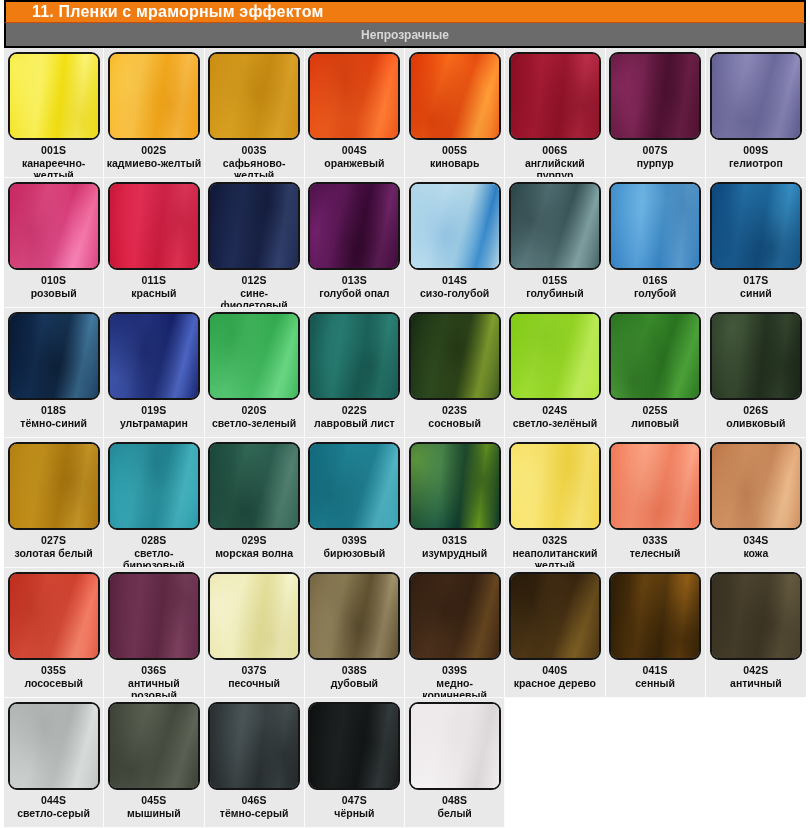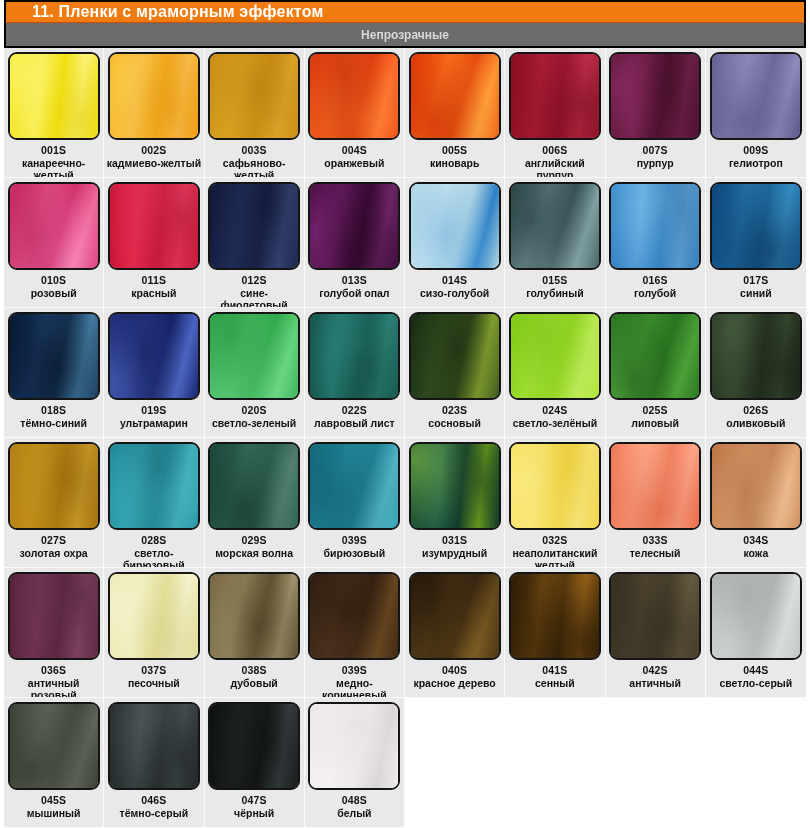--- a/index.html
+++ b/index.html
@@ -353,21 +353,21 @@
         <div class="nm">оливковый</div>
       </div>
       <div class="cell">
         <div class="swatch">
           <div class="base" style="background: rgb(165, 108, 7);"></div>
           <div class="veinA" style="background: linear-gradient(99deg, rgb(133, 84, 4) 0%, rgb(165, 108, 7) 22%, rgb(192, 132, 18) 40%, rgb(165, 108, 7) 55%, rgb(219, 168, 46) 68%, rgb(165, 108, 7) 82%, rgb(133, 84, 4) 100%);"></div>
           <div class="veinB" style="background: radial-gradient(96% 160% at 44% 42%, rgb(219, 168, 46) 0%, transparent 58%); opacity: 0.55; mix-blend-mode: screen;"></div>
           <div class="veinC" style="background: radial-gradient(90% 130% at 61% 46%, rgb(133, 84, 4) 0%, transparent 60%); opacity: 0.6;"></div>
         </div>
         <div class="code">027S</div>
-        <div class="nm">золотая охра</div>
+        <div class="nm">золотая белый</div>
       </div>
       <div class="cell">
         <div class="swatch">
           <div class="base" style="background: rgb(27, 126, 142);"></div>
           <div class="veinA" style="background: linear-gradient(102deg, rgb(20, 99, 111) 0%, rgb(27, 126, 142) 22%, rgb(42, 150, 166) 40%, rgb(27, 126, 142) 55%, rgb(60, 170, 184) 68%, rgb(27, 126, 142) 82%, rgb(20, 99, 111) 100%);"></div>
           <div class="veinB" style="background: radial-gradient(114% 110% at 55% 54%, rgb(60, 170, 184) 0%, transparent 58%); opacity: 0.55; mix-blend-mode: screen;"></div>
           <div class="veinC" style="background: radial-gradient(50% 150% at 52% 35%, rgb(20, 99, 111) 0%, transparent 60%); opacity: 0.6;"></div>
         </div>
         <div class="code">028S</div>
         <div class="nm">светло-бирюзовый</div>
@@ -427,20 +427,30 @@
           <div class="base" style="background: rgb(192, 122, 76);"></div>
           <div class="veinA" style="background: linear-gradient(105deg, rgb(167, 98, 56) 0%, rgb(192, 122, 76) 22%, rgb(212, 146, 95) 40%, rgb(192, 122, 76) 55%, rgb(227, 168, 120) 68%, rgb(192, 122, 76) 82%, rgb(167, 98, 56) 100%);"></div>
           <div class="veinB" style="background: radial-gradient(78% 110% at 55% 66%, rgb(227, 168, 120) 0%, transparent 58%); opacity: 0.55; mix-blend-mode: screen;"></div>
           <div class="veinC" style="background: radial-gradient(50% 110% at 43% 57%, rgb(167, 98, 56) 0%, transparent 60%); opacity: 0.6;"></div>
         </div>
         <div class="code">034S</div>
         <div class="nm">кожа</div>
       </div>
       <div class="cell">
         <div class="swatch">
+          <div class="base" style="background: rgb(204, 54, 38);"></div>
+          <div class="veinA" style="background: linear-gradient(108deg, rgb(171, 38, 24) 0%, rgb(204, 54, 38) 22%, rgb(224, 76, 56) 40%, rgb(204, 54, 38) 55%, rgb(240, 106, 84) 68%, rgb(204, 54, 38) 82%, rgb(171, 38, 24) 100%);"></div>
+          <div class="veinB" style="background: radial-gradient(96% 135% at 66% 78%, rgb(240, 106, 84) 0%, transparent 58%); opacity: 0.55; mix-blend-mode: screen;"></div>
+          <div class="veinC" style="background: radial-gradient(70% 130% at 34% 46%, rgb(171, 38, 24) 0%, transparent 60%); opacity: 0.6;"></div>
+        </div>
+        <div class="code">035S</div>
+        <div class="nm">лососевый</div>
+      </div>
+      <div class="cell">
+        <div class="swatch">
           <div class="base" style="background: rgb(85, 32, 58);"></div>
           <div class="veinA" style="background: linear-gradient(96deg, rgb(60, 19, 38) 0%, rgb(85, 32, 58) 22%, rgb(110, 48, 80) 40%, rgb(85, 32, 58) 55%, rgb(138, 72, 104) 68%, rgb(85, 32, 58) 82%, rgb(60, 19, 38) 100%);"></div>
           <div class="veinB" style="background: radial-gradient(114% 160% at 77% 30%, rgb(138, 72, 104) 0%, transparent 58%); opacity: 0.55; mix-blend-mode: screen;"></div>
           <div class="veinC" style="background: radial-gradient(90% 150% at 70% 35%, rgb(60, 19, 38) 0%, transparent 60%); opacity: 0.6;"></div>
         </div>
         <div class="code">036S</div>
         <div class="nm">античный розовый</div>
       </div>
       <div class="cell">
         <div class="swatch">

